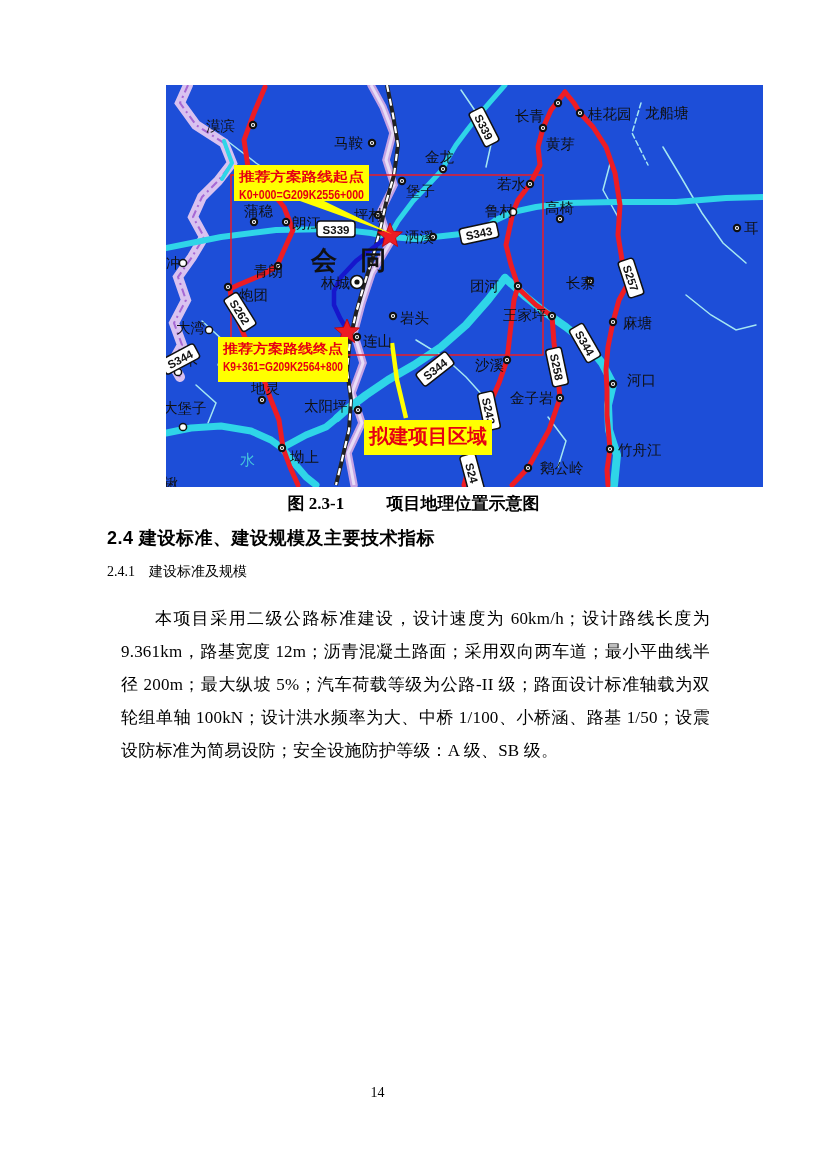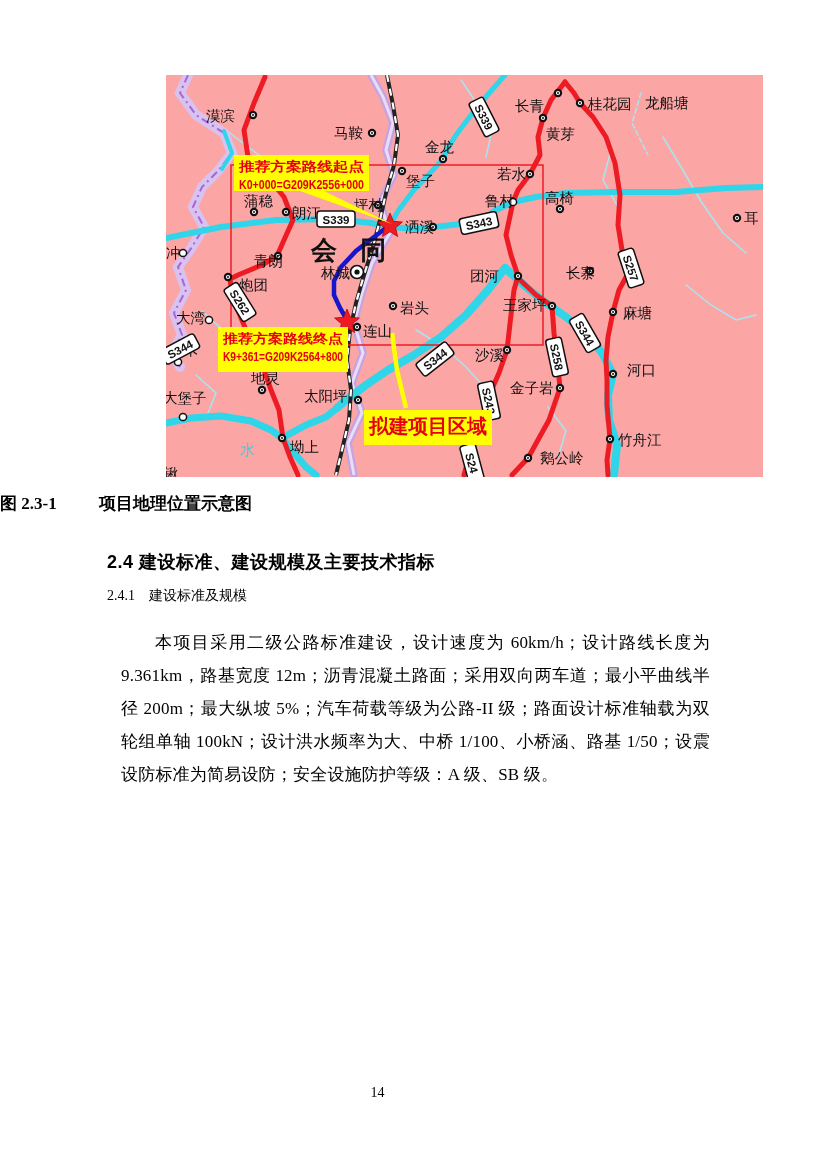--- a/index.html
+++ b/index.html
@@ -1,24 +1,24 @@
 <!DOCTYPE html>
 <html><head>
 <meta charset="utf-8">
 <style>
   html,body{margin:0;padding:0;background:#e9e9e9;}
   .page{position:relative;width:827px;height:1169px;background:#ffffff;margin:0 auto;overflow:hidden;
         font-family:"Liberation Serif","DejaVu Serif",serif;color:#000;}
-  .map-wrap{position:absolute;left:166px;top:75px;width:597px;height:402px;overflow:hidden;background:#fca5a5;}
+  .map-wrap{position:absolute;left:166px;top:85px;width:597px;height:402px;overflow:hidden;background:#1d4ed8;}
   #mapsvg{display:block;}
   #mapsvg text{font-family:"Liberation Sans","DejaVu Sans",sans-serif;}
-  .caption{position:absolute;left:0;top:492px;width:827px;text-align:left;
+  .caption{position:absolute;left:0;top:492px;width:827px;text-align:center;
            font-weight:bold;font-size:17px;}
   .caption span + span{margin-left:38px;}
-  .textcol{position:absolute;left:107px;top:546px;width:617px;font-size:17px;}
+  .textcol{position:absolute;left:107px;top:522px;width:617px;font-size:17px;}
   .h24{font-family:"Liberation Sans","DejaVu Sans",sans-serif;font-size:18px;font-weight:bold;
        margin:0;line-height:33px;letter-spacing:.5px;}
   .hsub{font-size:14px;font-weight:normal;margin:0;line-height:33px;}
   .para{margin:14px;line-height:33px;text-align:justify;text-indent:2em;letter-spacing:.2px;}
   .pagenum{position:absolute;left:0;top:1085px;width:755px;text-align:center;font-size:14px;}
 </style>
 </head>
 <body>
 
 <div class="page">

